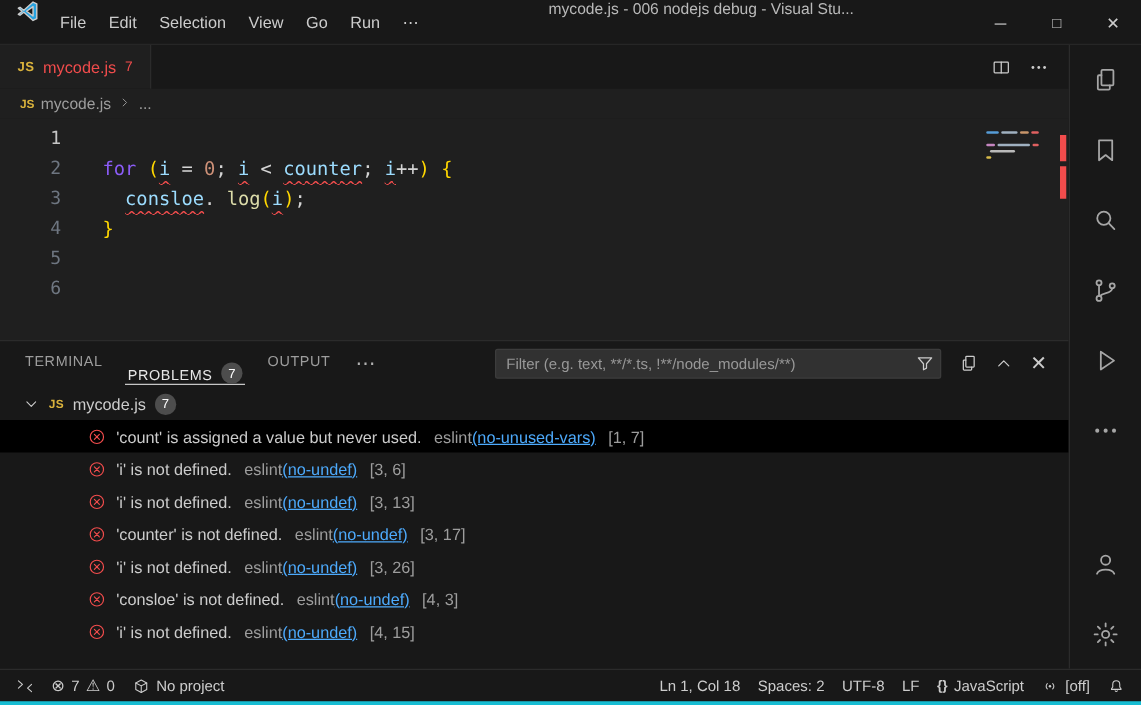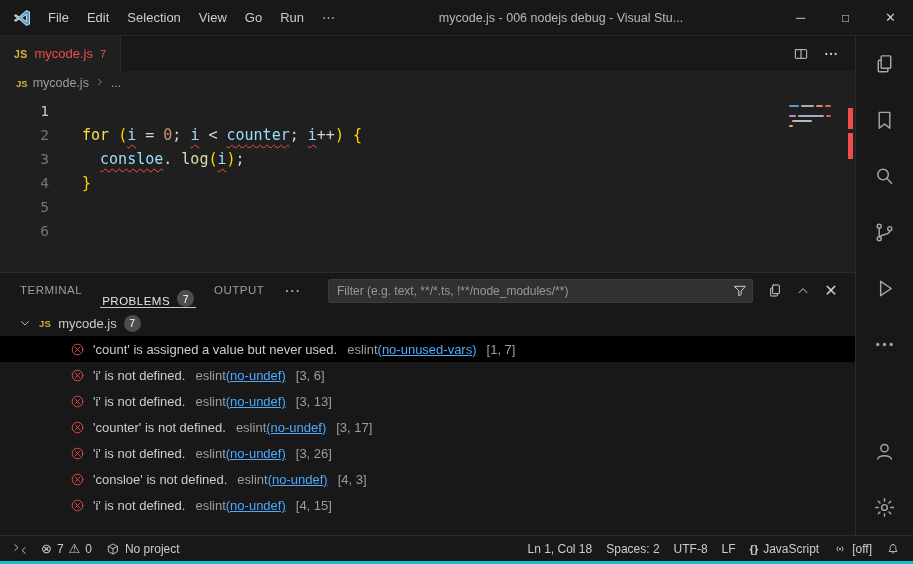--- a/index.html
+++ b/index.html
@@ -1,21 +1,21 @@
 <!DOCTYPE html>
 <html><head>
 <meta charset="utf-8">
 <style>
   * { box-sizing: border-box; margin: 0; padding: 0; }
   html,body { width:913px; height:564px; overflow:hidden; background:#000; }
   body { font-family:"Liberation Sans", sans-serif; color:#cccccc; user-select:none; }
   .window { width:913px; height:564px; display:flex; flex-direction:column; background:#1f1f1f; overflow:hidden; }
 
   
-  .titlebar { height:36px; flex-shrink:0; background:#181818; border-bottom:1px solid #262626; display:flex; align-items:center; }
+  .titlebar { height:36px; flex-shrink:0; background:#181818; border-bottom:1px solid #262626; display:flex; align-items:flex-start; }
   .logo { width:18px; height:18px; margin:0 8px 0 13px; display:flex; }
   .menu-item { padding:0 9px; font-size:13px; color:#cccccc; height:36px; line-height:36px; cursor:default; }
   .tb-title { flex:1; text-align:center; font-size:12.5px; color:#b9b9b9; white-space:nowrap; overflow:hidden; text-overflow:ellipsis; padding:0 6px; }
   .win-btn { width:45px; height:36px; display:flex; align-items:center; justify-content:center; font-size:13px; color:#cccccc; }
   .win-btn.max { font-size:12px; }
 
   
   .body-row { flex:1; display:flex; min-height:0; }
   .center { flex:1; display:flex; flex-direction:column; min-width:0; }
 
@@ -41,42 +41,42 @@
   .crumb-chev svg { width:12px; height:12px; }
 
   
   .editor { flex:1; min-height:0; position:relative; display:flex; background:#1f1f1f; font-family:"DejaVu Sans Mono", monospace; font-size:15px; overflow:hidden; }
   .gutter { width:62px; flex-shrink:0; padding-top:4px; text-align:right; color:#6e7681; font-size:14.5px; }
   .ln { height:24px; line-height:24px; padding-right:13px; }
   .ln.active { color:#c6c6c6; }
   .code-area { flex:1; padding:4px 0 0 20px; overflow:hidden; }
   .code-line { height:24px; line-height:24px; white-space:pre; }
   .kw  { color:#569cd6; font-style:italic; }
-  .ctrl{ color:#fde047; }
+  .ctrl{ color:#8b5cf6; }
   .vr  { color:#9cdcfe; }
   .num { color:#ce9178; }
   .fn  { color:#dcdcaa; }
   .br  { color:#ffd700; }
   .pl  { color:#d4d4d4; }
   .err { text-decoration:underline; text-decoration-style:wavy; text-decoration-color:#f14c4c; text-decoration-thickness:1px; text-underline-offset:4px; }
   .cursor { display:inline-block; width:2px; height:17px; background:#d4d4d4; vertical-align:middle; transform:translateY(-1px); }
 
   .minimap { position:absolute; top:10px; right:18px; width:48px; }
   .mm-line { display:flex; gap:2px; height:2px; margin-bottom:3px; }
   .mm-line span { display:block; height:2px; border-radius:1px; }
   .ovr { position:absolute; width:5px; background:#f14c4c; right:2px; }
 
   
   .panel { height:263px; flex-shrink:0; background:#181818; border-top:1px solid #2b2b2b; display:flex; flex-direction:column; }
   .panel-header { height:35px; flex-shrink:0; display:flex; align-items:center; padding:0 10px 0 18px; }
   .panel-tab { height:100%; display:flex; align-items:center; gap:7px; margin-right:16px; padding:0 2px; font-size:11.5px; letter-spacing:.5px; color:#9d9d9d; border-bottom:1px solid transparent; }
   .panel-tab.active { color:#e7e7e7; border-bottom-color:#c6c6c6;align-items:flex-end; }
   .badge { min-width:17px; height:17px; padding:0 4px; border-radius:9px; background:#4d4d4d; color:#ffffff; font-size:10.5px; letter-spacing:0; display:flex; align-items:center; justify-content:center; }
   .panel-more { color:#b0b0b0; margin:0 10px 0 2px; }
-  .filter-wrap { position:relative; margin-left:auto; width:425px; flex-shrink:0; }
+  .filter-wrap { position:relative; margin-left:auto; width:357px; flex-shrink:0; }
   .filter { width:100%; height:24px; background:#313131; border:1px solid #3c3c3c; border-radius:2px; color:#cccccc; font-size:12px; padding:0 26px 0 8px; font-family:"Liberation Sans", sans-serif; outline:none; }
   .filter::placeholder { color:#989898; }
   .funnel { position:absolute; right:5px; top:4px; width:16px; height:16px; color:#cccccc; }
   .panel-actions { display:flex; align-items:center; margin-left:8px; }
 
   .problems { flex:1; overflow:hidden; padding-top:2px; font-size:13px; }
   .group-row { height:26px; display:flex; align-items:center; gap:7px; padding-left:18px; color:#cccccc; }
   .twisty { width:14px; height:14px; color:#cccccc; display:flex; }
   .problem-row { height:26px; display:flex; align-items:center; gap:8px; padding-left:70px; }
   .problem-row.selected { background:#000000; }

